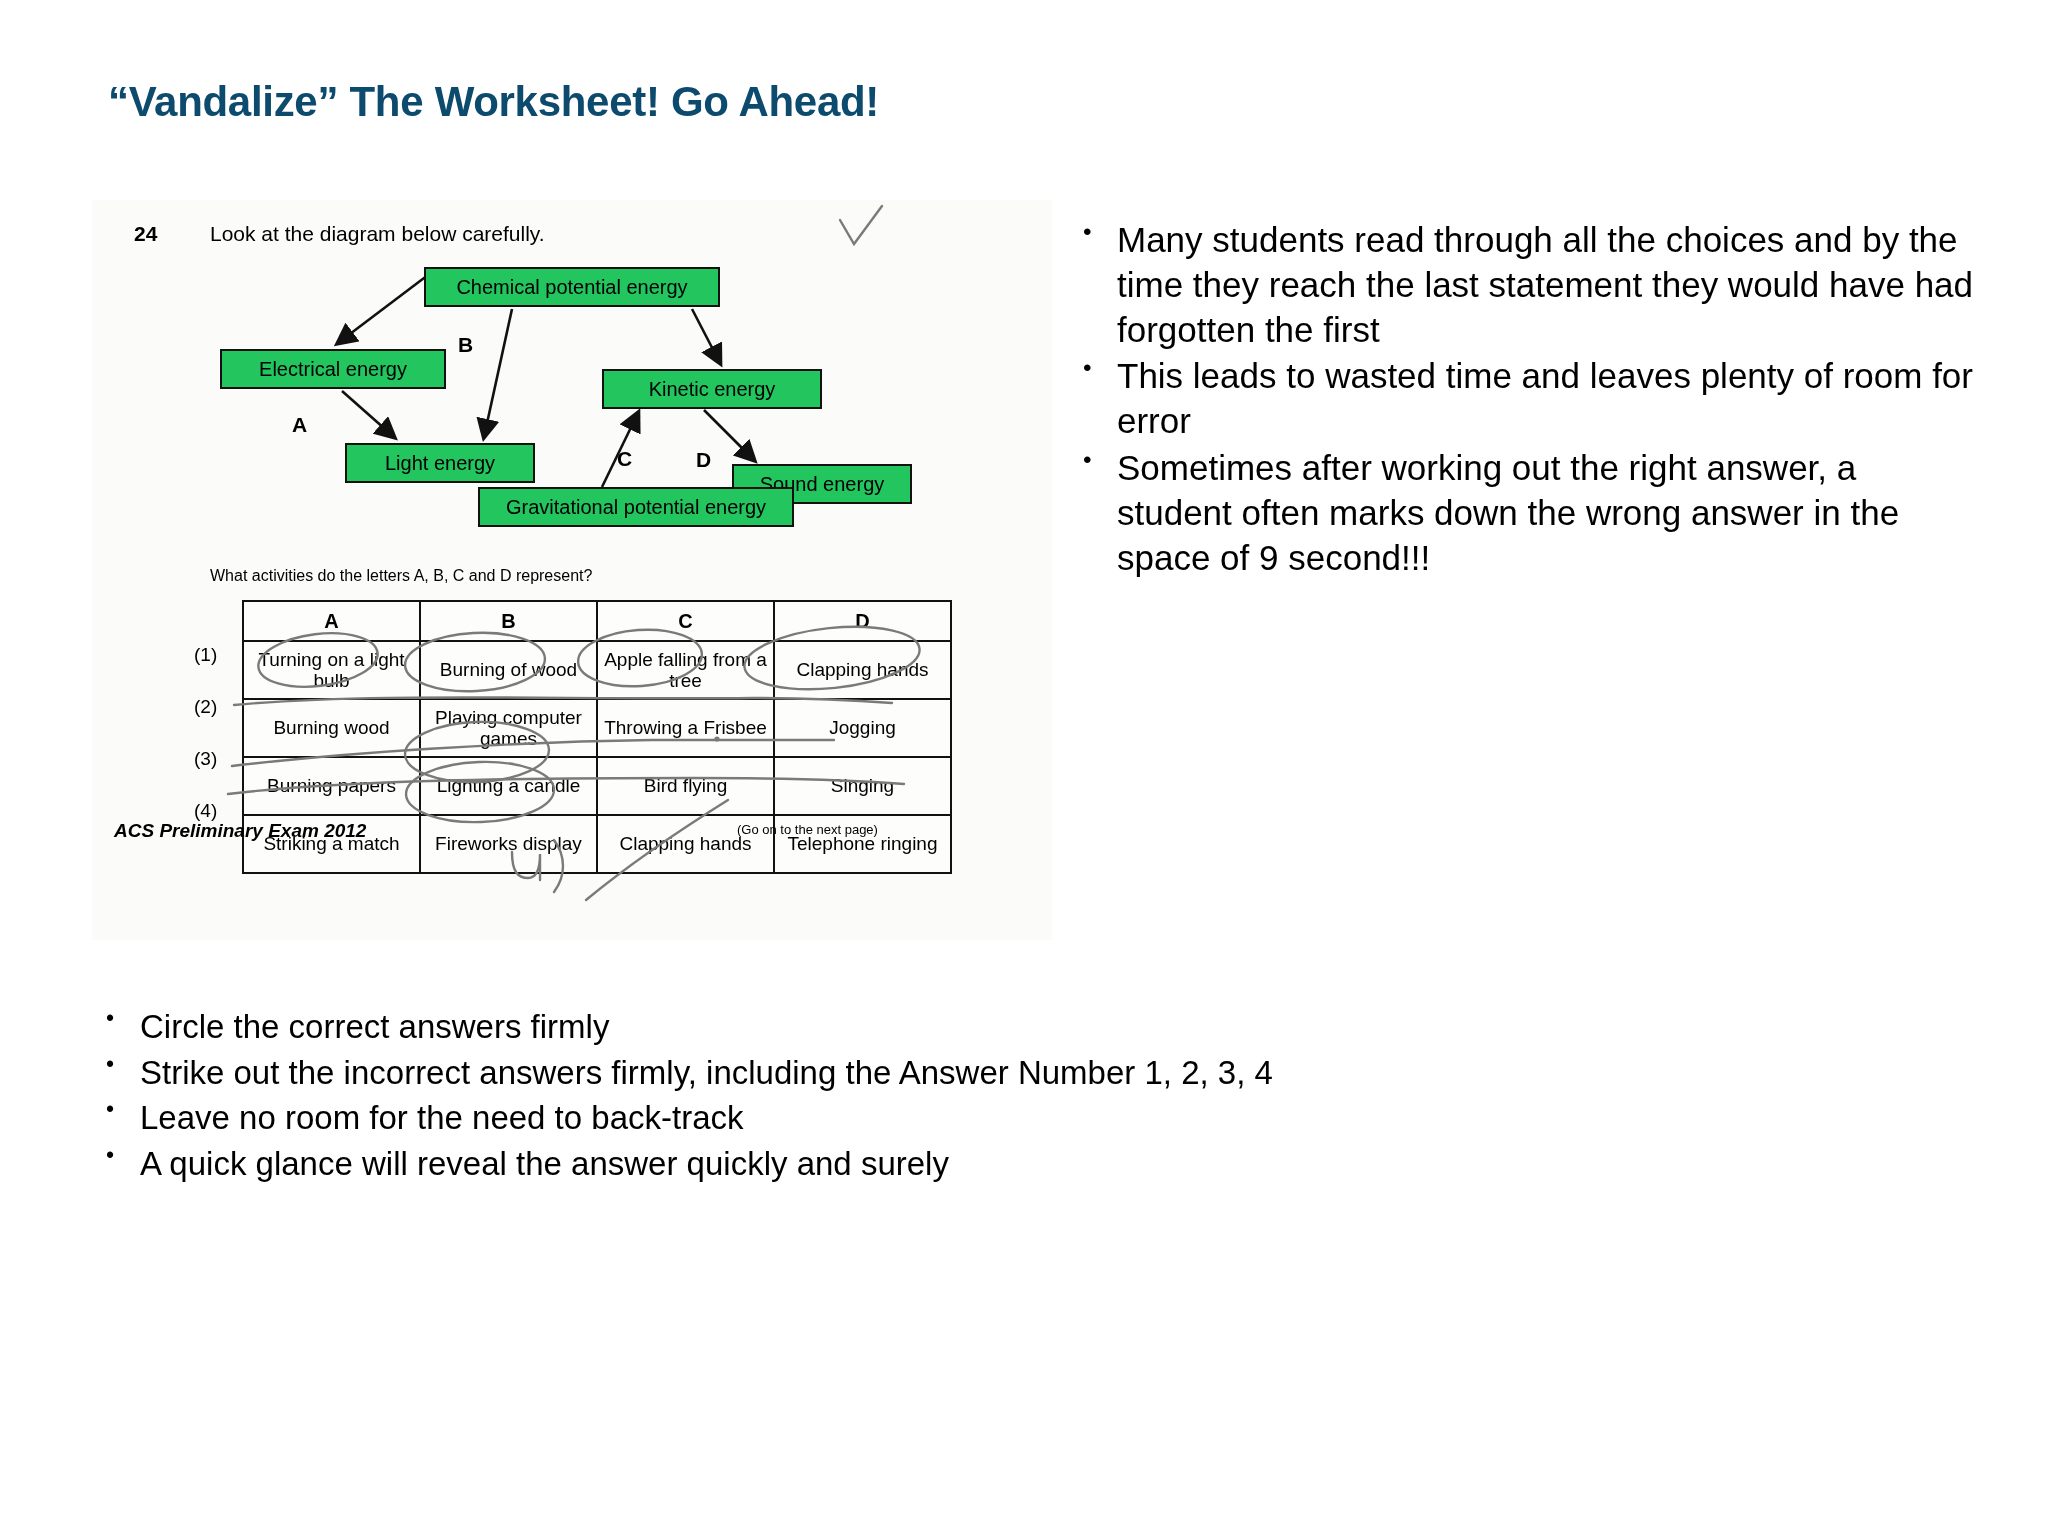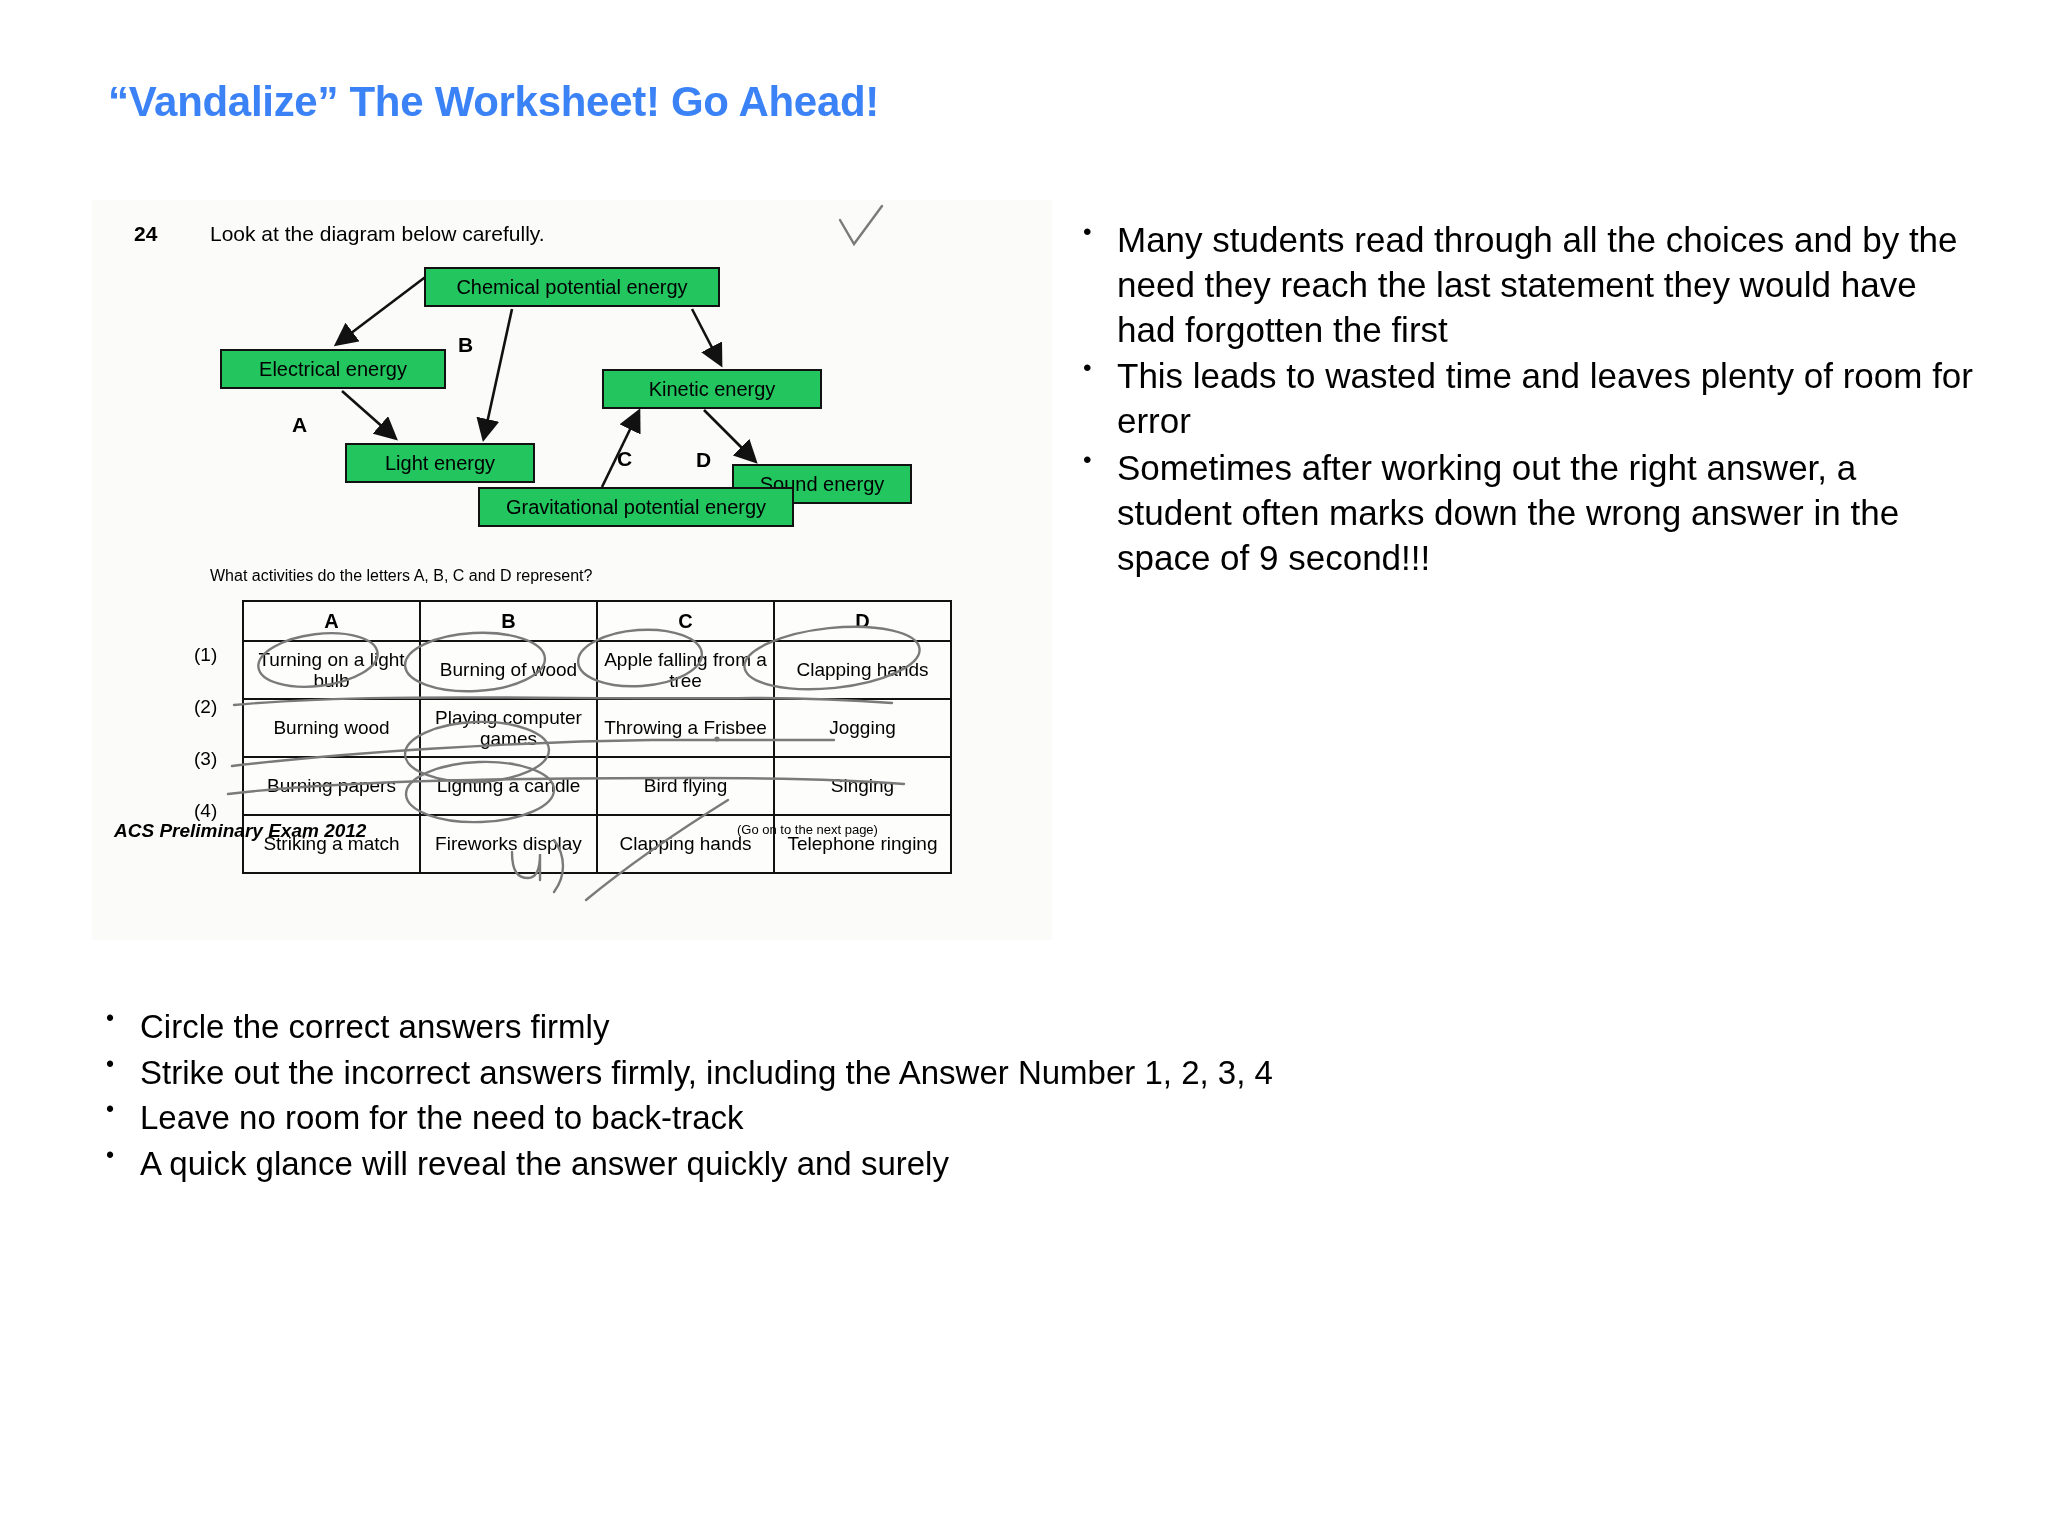--- a/index.html
+++ b/index.html
@@ -17,21 +17,21 @@
   }
 
   
   #slide-title {
     position: absolute;
     left: 108px;
     top: 78px;
     font-size: 42px;
     font-weight: bold;
     letter-spacing: -0.3px;
-    color: #3b82f6;
+    color: #0c4a6e;
     white-space: nowrap;
     font-stretch: condensed;
   }
 
   
   #worksheet {
     position: absolute;
     left: 92px;
     top: 200px;
     width: 960px;
@@ -330,21 +330,21 @@
         <path d="M462,640 C474,656 474,676 462,692"></path>
 
         <path d="M494,700 C540,662 588,630 636,600"></path>
       </g>
     </svg>
 
   </div>
 </div>
 
 <ul class="bullets" id="right-bullets">
-  <li>Many students read through all the choices and by the need they reach the last statement they would have had forgotten the first</li>
+  <li>Many students read through all the choices and by the time they reach the last statement they would have had forgotten the first</li>
   <li>This leads to wasted time and leaves plenty of room for error</li>
   <li>Sometimes after working out the right answer, a student often marks down the wrong answer in the space of 9 second!!!</li>
 </ul>
 
 <ul class="bullets" id="bottom-bullets">
   <li>Circle the correct answers firmly</li>
   <li>Strike out the incorrect answers firmly, including the Answer Number 1, 2, 3, 4</li>
   <li>Leave no room for the need to back-track</li>
   <li>A quick glance will reveal the answer quickly and surely</li>
 </ul>

